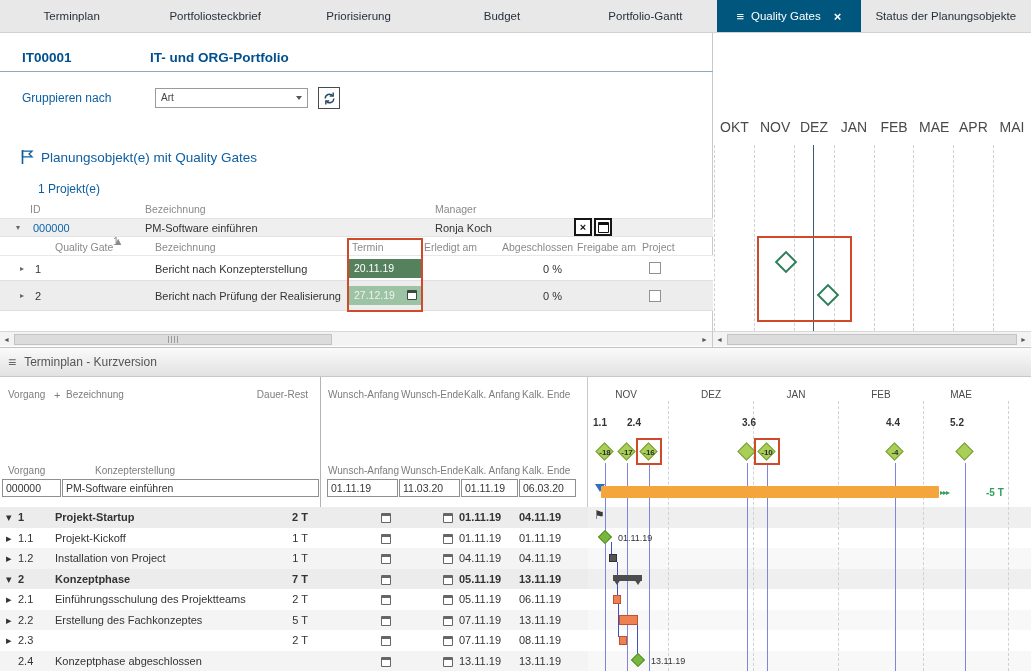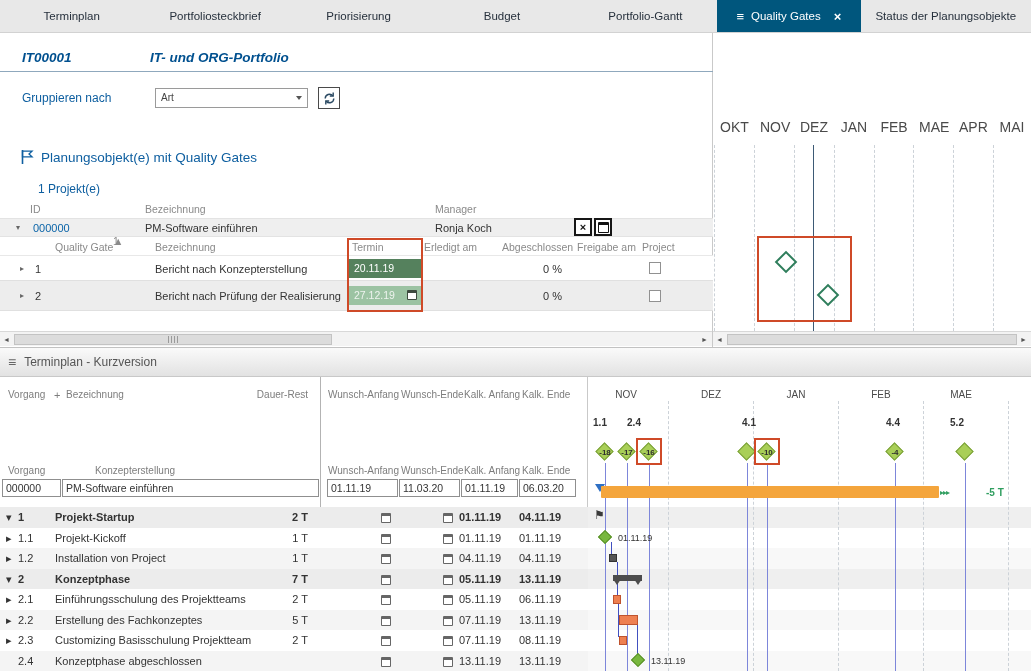--- a/index.html
+++ b/index.html
@@ -15,21 +15,21 @@
 .tab:last-child{flex:1.2;}
 .tab.active{background:#00567d;color:#fff;}
 .tab-burger{font-size:13px;}
 .tab-close{font-size:13px;font-weight:bold;margin-left:6px;}
 
 
 .top{position:absolute;left:0;top:33px;width:1031px;height:314px;display:flex;}
 .lpane{position:relative;width:713px;height:314px;background:#fff;border-right:1px solid #c9c9c9;}
 .rpane{position:relative;width:318px;height:314px;background:#fff;}
 
-.pf-id,.pf-name{font-size:13.5px;font-weight:bold;color:#00508f;white-space:nowrap;font-style:italic;}
+.pf-id,.pf-name{font-size:13.5px;font-weight:bold;color:#00508f;white-space:nowrap;}
 .pf-line{left:0;top:38px;width:713px;height:1px;background:#8fa8bd;}
 .gb-label{left:22px;top:58px;font-size:12px;color:#0e5fa0;}
 .select{left:155px;top:55px;width:153px;height:20px;border:1px solid #9a9a9a;background:#fff;}
 .select .sel-txt{position:absolute;left:5px;top:0;line-height:18px;font-size:10px;color:#444;}
 .sel-arrow{position:absolute;right:5px;top:7px;width:0;height:0;border-left:3.5px solid transparent;border-right:3.5px solid transparent;border-top:4.5px solid #555;}
 .refresh-btn{left:318px;top:54px;width:22px;height:22px;border:1px solid #4a4a4a;background:#fff;display:flex;align-items:center;justify-content:center;cursor:pointer;}
 .sec-title{left:20px;top:116px;display:flex;align-items:center;gap:7px;color:#0e5fa0;font-size:13.5px;white-space:nowrap;}
 .proj-count{left:38px;top:149px;color:#0e5fa0;font-size:12px;}
 
 .pg-head{left:0;top:170px;width:713px;height:14px;}
@@ -377,21 +377,20 @@
             <span class="c-nm">Erstellung des Fachkonzeptes</span>
             <span class="c-du">5 T</span>
             <span class="c-wa"><i class="cal"></i></span>
             <span class="c-we"><i class="cal"></i></span>
             <span class="c-ka">07.11.19</span>
             <span class="c-ke">13.11.19</span>
           </div>
           <div class="tp-row st-w">
             <span class="c-exp">▸</span>
             <span class="c-nr">2.3</span>
-            <span class="c-nm">Customizing Basisschulung Projektteam</span>
             <span class="c-du">2 T</span>
             <span class="c-wa"><i class="cal"></i></span>
             <span class="c-we"><i class="cal"></i></span>
             <span class="c-ka">07.11.19</span>
             <span class="c-ke">08.11.19</span>
           </div>
           <div class="tp-row st-l">
             <span class="c-exp"></span>
             <span class="c-nr">2.4</span>
             <span class="c-nm">Konzeptphase abgeschlossen</span>
@@ -434,21 +433,21 @@
       <div id="gmonths">
           <span class="g-month" style="left:18px">NOV</span>
           <span class="g-month" style="left:103px">DEZ</span>
           <span class="g-month" style="left:188px">JAN</span>
           <span class="g-month" style="left:273px">FEB</span>
           <span class="g-month" style="left:353px">MAE</span>
         </div>
       <div id="glabels">
           <span class="g-gate-label" style="left:-3px">1.1</span>
           <span class="g-gate-label" style="left:31px">2.4</span>
-          <span class="g-gate-label" style="left:146px">4.1</span>
+          <span class="g-gate-label" style="left:146px">3.6</span>
           <span class="g-gate-label" style="left:290px">4.4</span>
           <span class="g-gate-label" style="left:354px">5.2</span>
         </div>
 
       <i class="abs ptri" style="left:7px;top:107px"></i>
       <div class="abs obar" style="left:13px;top:109px;width:338px"></div>
       <span class="abs chev" style="left:352px;top:110px">▸▸▸</span>
       <span class="abs delta" style="left:398px;top:109px">-5 T</span>
 
       <span class="abs gflag" style="left:6px;top:131px">⚑</span>

